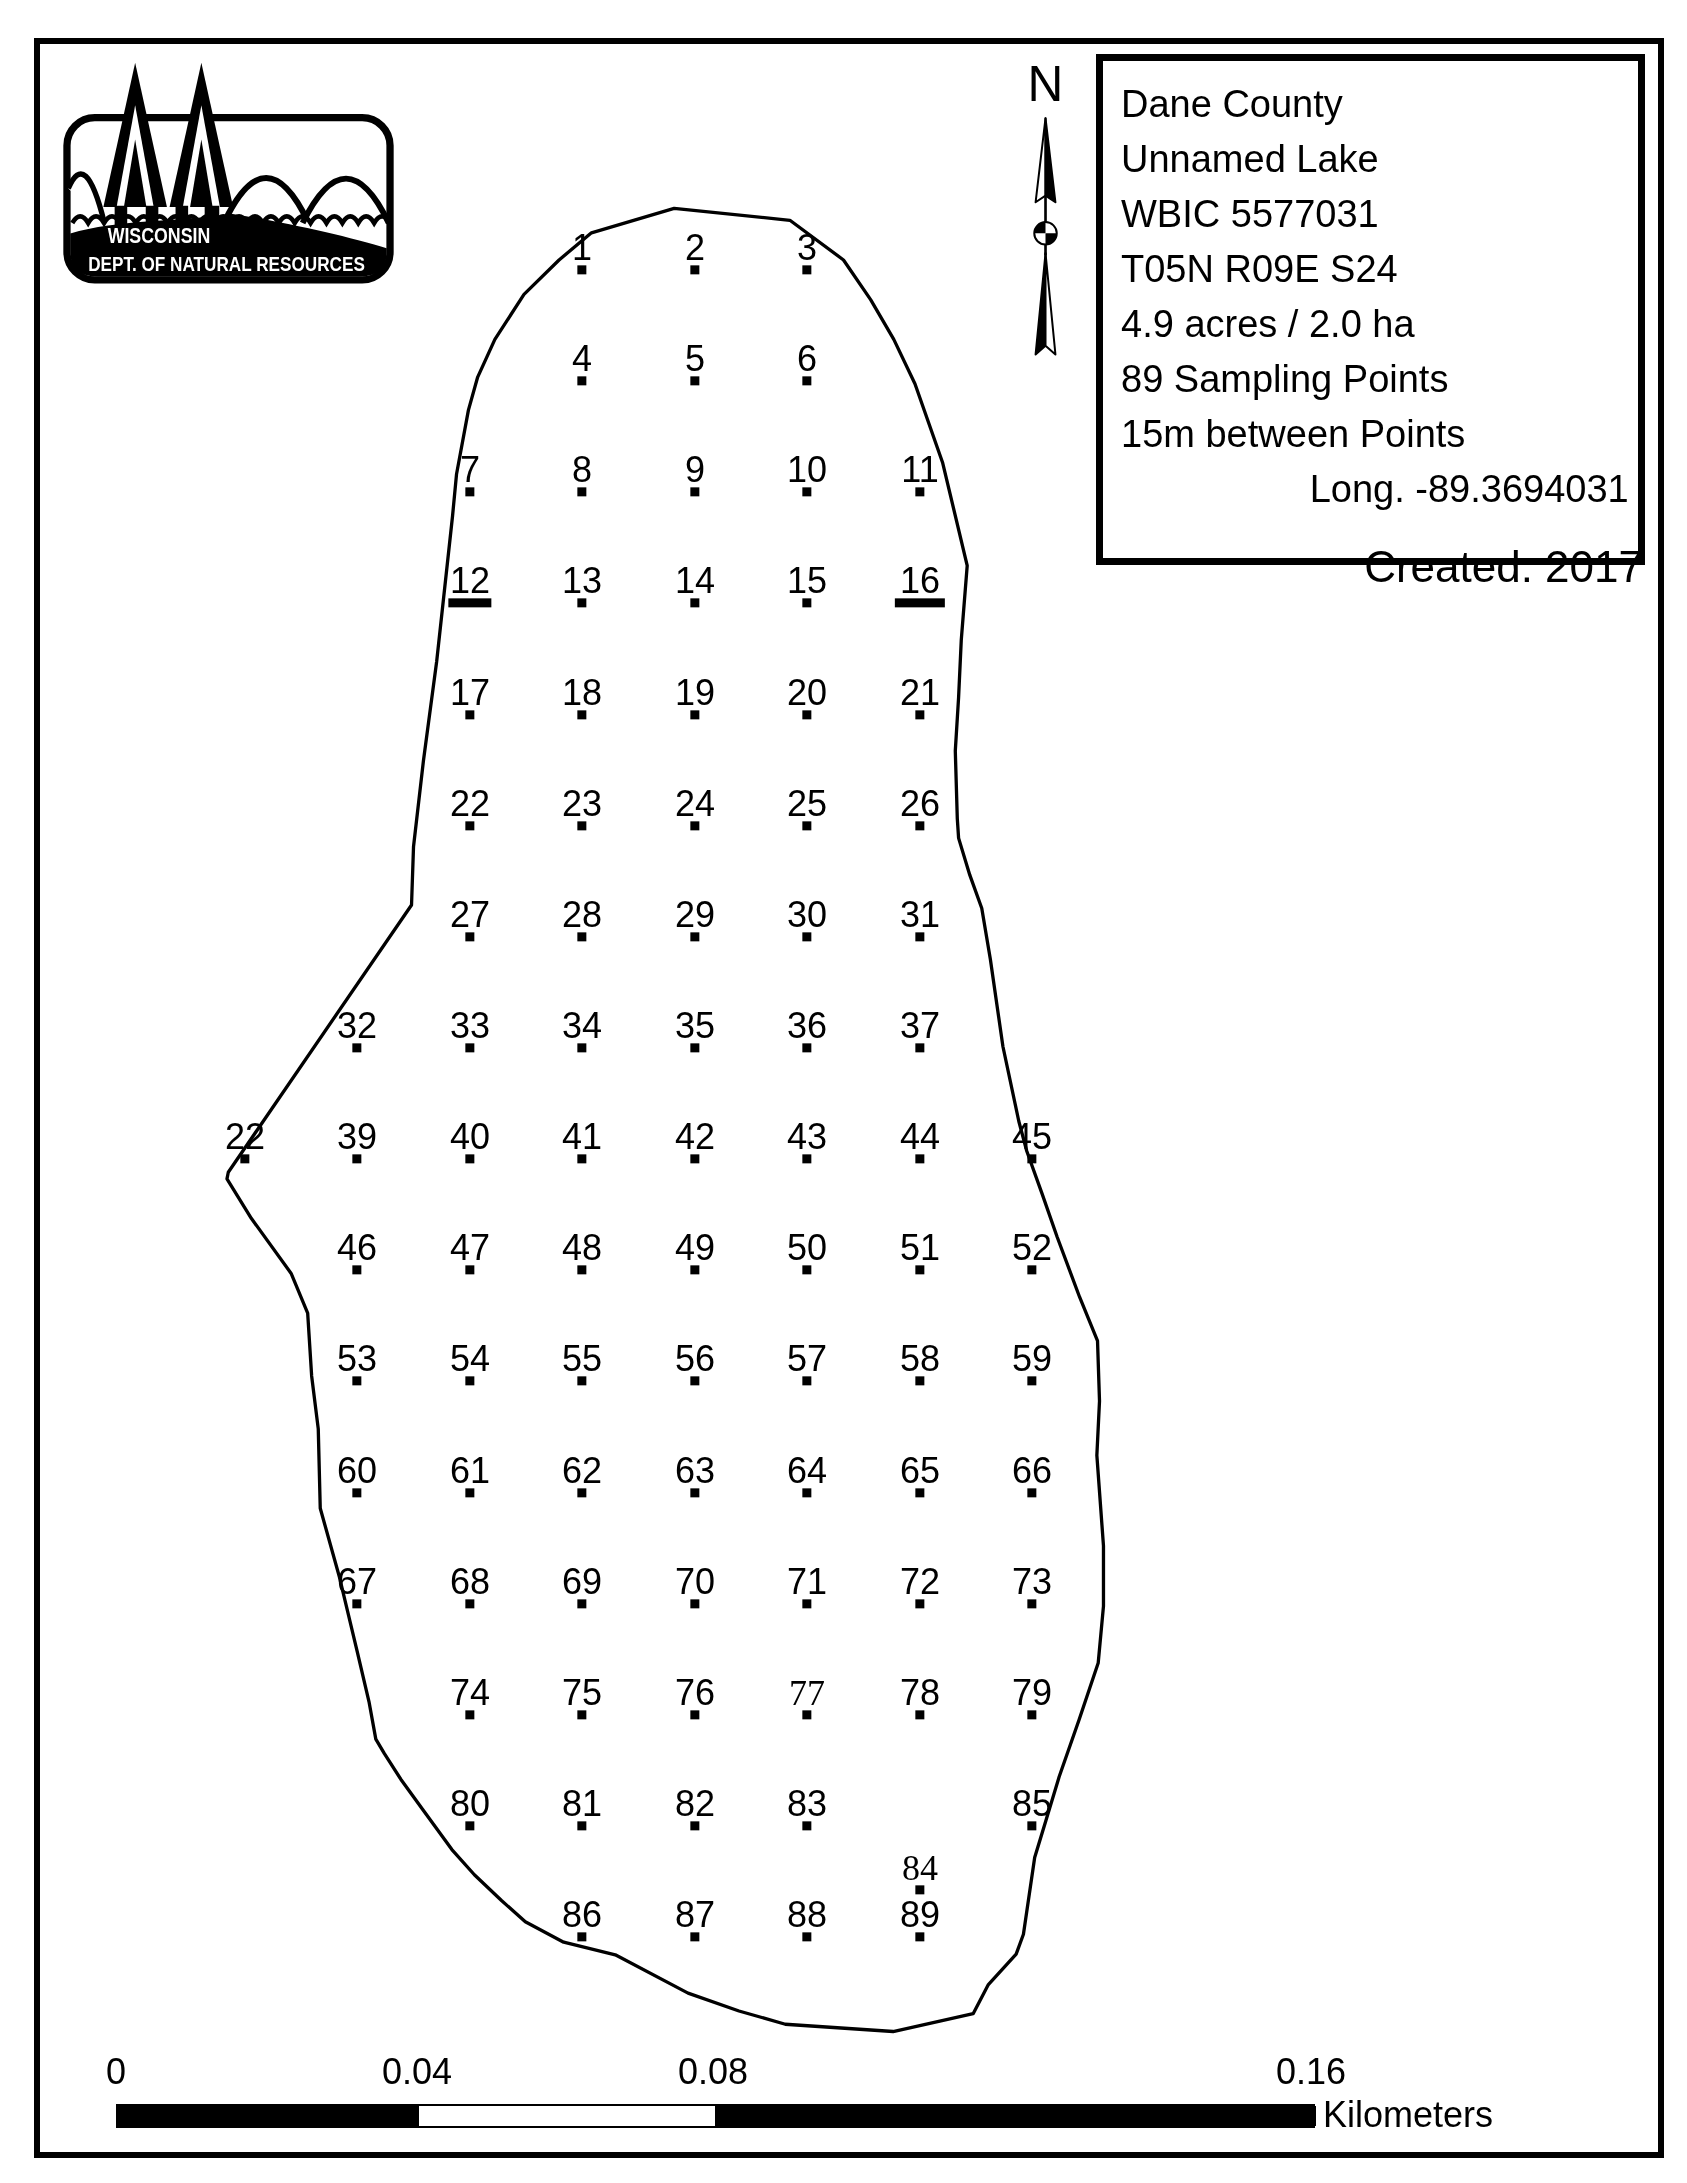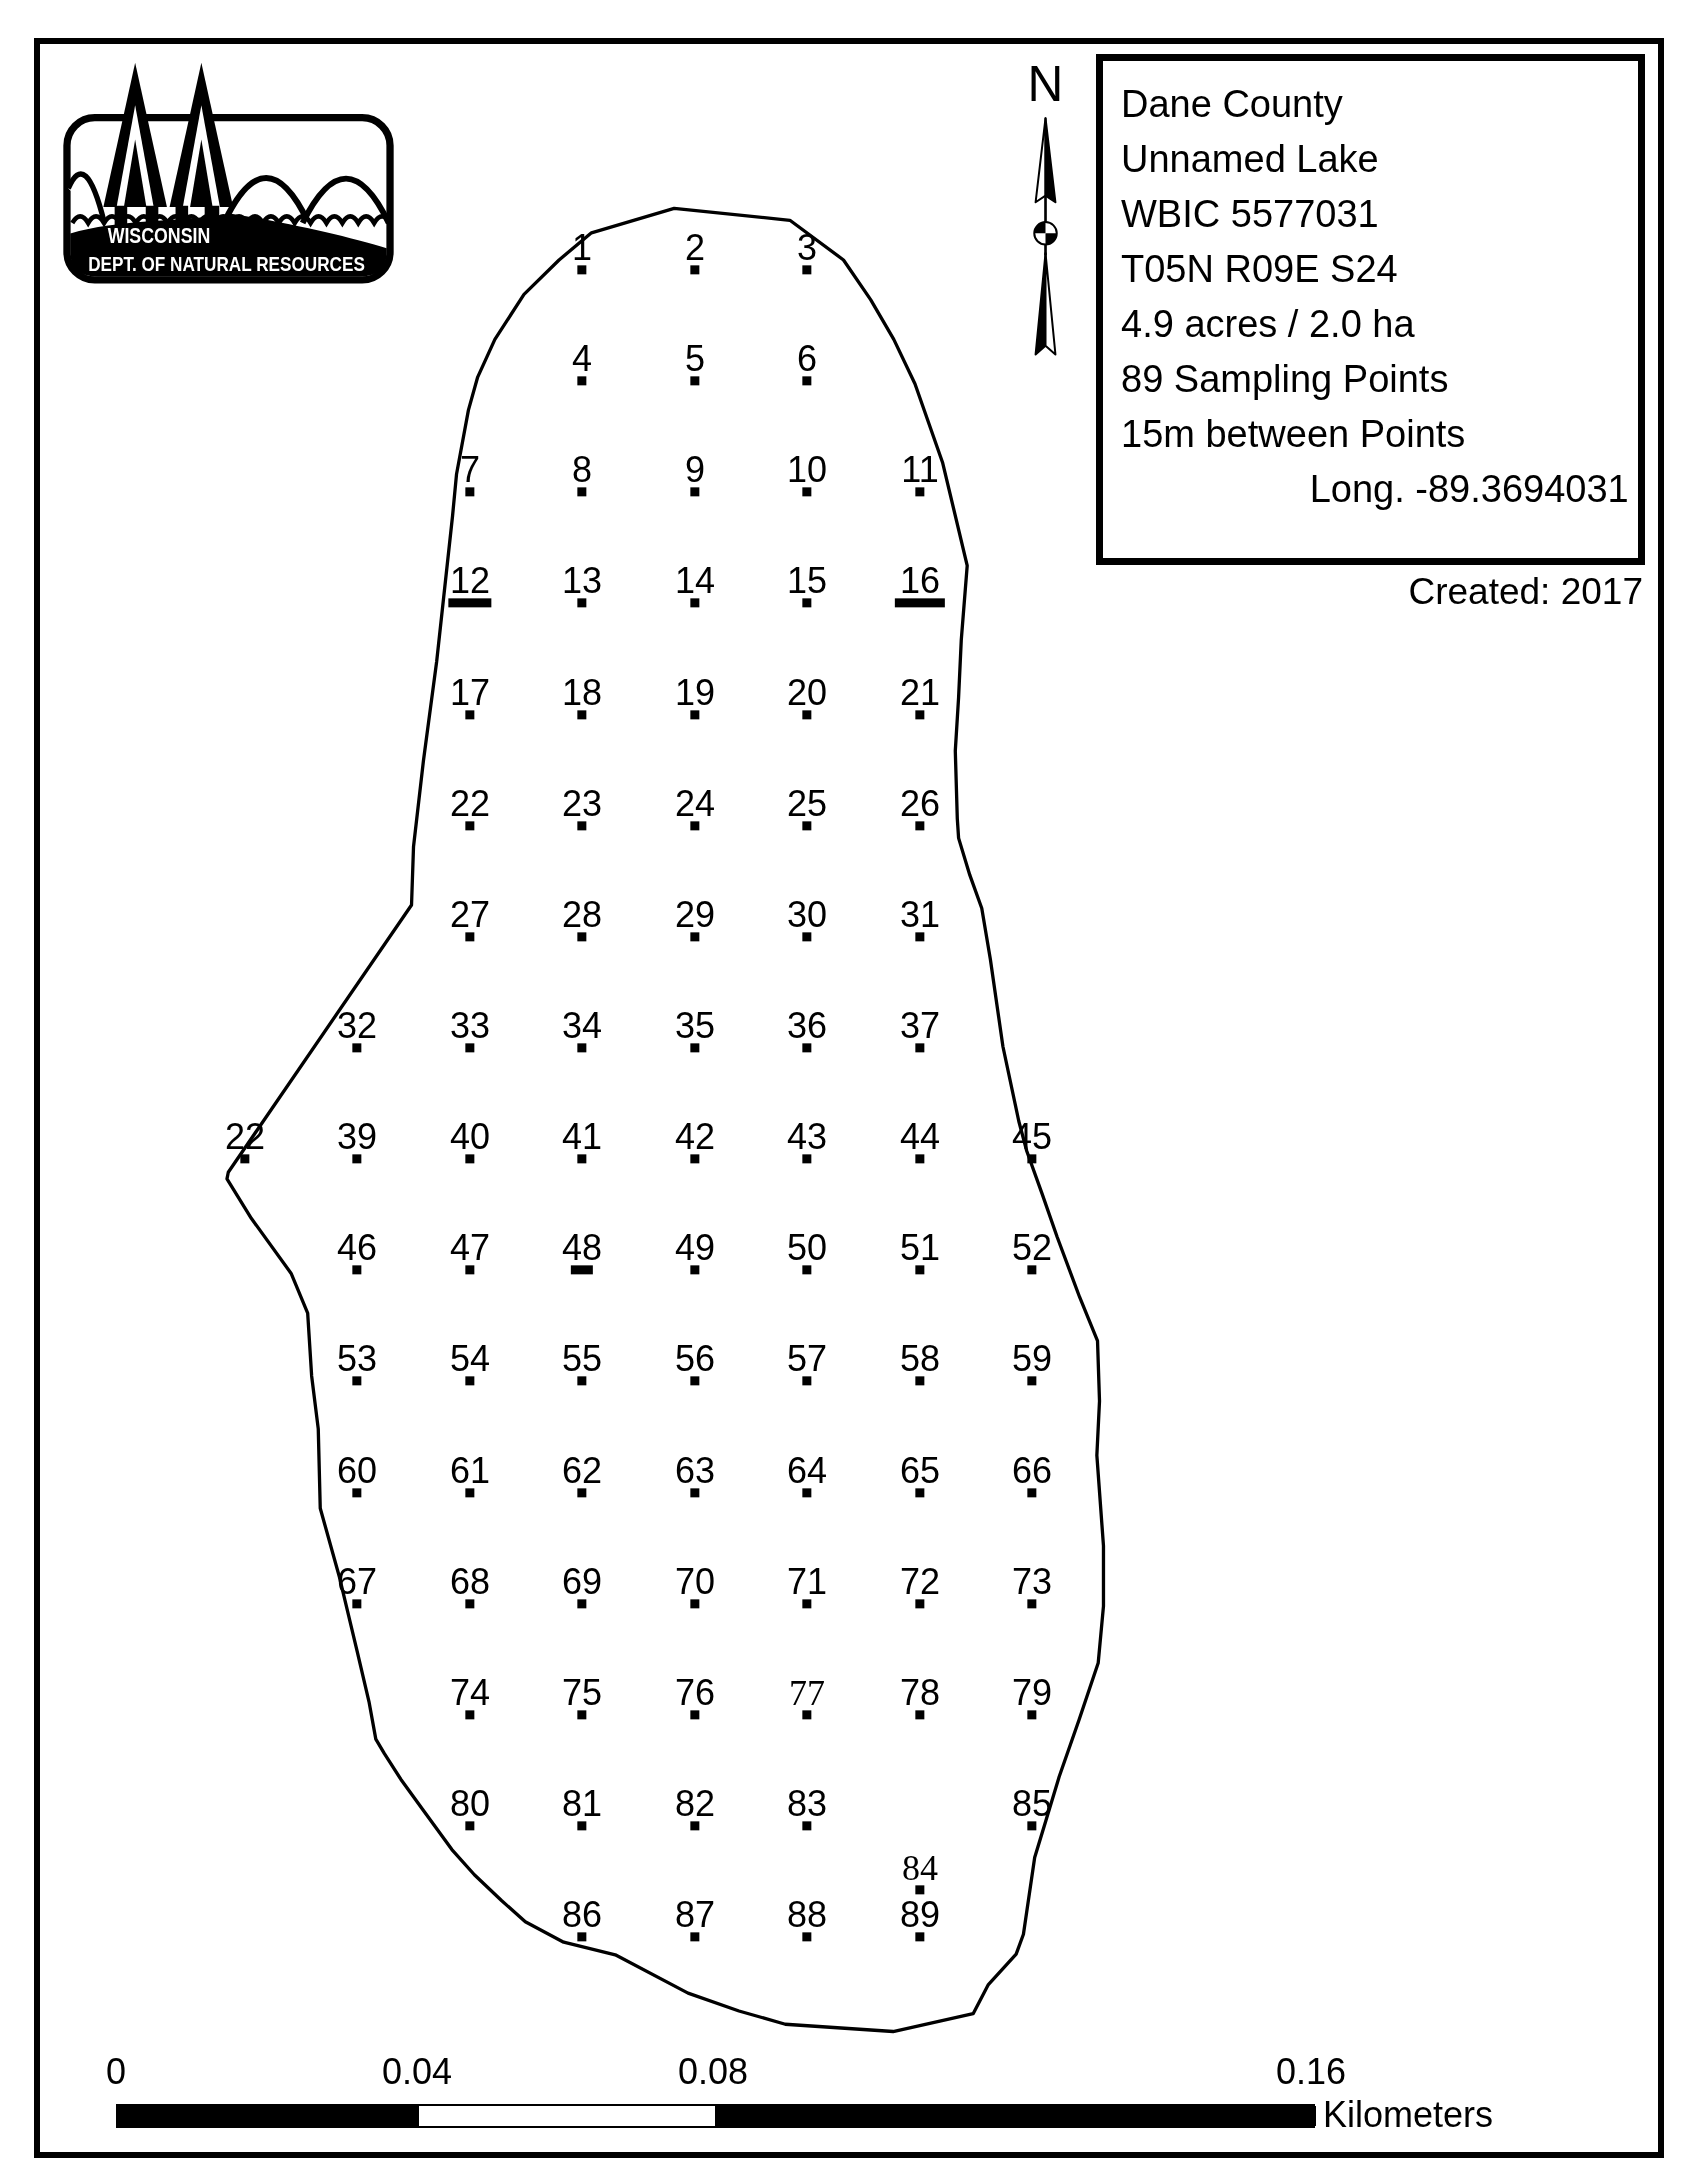--- a/index.html
+++ b/index.html
@@ -16,21 +16,21 @@
   
   .north { position:absolute; left:1011px; top:60px; }
   
   .info-box {
     position:absolute; left:1096px; top:54px; width:549px; height:511px;
     border:7.3px solid #000; box-sizing:border-box; background:#fff;
     padding:16px 9.3px 0 18px;
   }
   .info-line { font-size:38px; line-height:55px; white-space:pre; }
   .created {
-    position:absolute; right:44px; top:573px; font-size:37px; line-height:1;
+    position:absolute; right:44px; top:545px; font-size:44px; line-height:1;
   }
   
   .lake-svg { position:absolute; left:0; top:0; width:1687px; height:2183px; }
   .pt {
     position:absolute; width:9.3px; height:9.3px; background:#000;
     transform:translate(-50%,-50%);
   }
   .pt-num {
     position:absolute; left:50%; bottom:100%; transform:translateX(-50%);
     margin-bottom:-1.3px; font-size:36px; line-height:1; white-space:nowrap;
@@ -312,21 +312,21 @@
       </div>
 
       <div class="pt" style="left: 357px; top: 1270px;">
         <div class="pt-num">46</div>
       </div>
 
       <div class="pt" style="left: 470px; top: 1270px;">
         <div class="pt-num">47</div>
       </div>
 
-      <div class="pt" style="left: 582px; top: 1270px; padding-left: 13px;">
+      <div class="pt" style="left: 582px; top: 1270px;">
         <div class="pt-num">48</div>
       </div>
 
       <div class="pt" style="left: 695px; top: 1270px;">
         <div class="pt-num">49</div>
       </div>
 
       <div class="pt" style="left: 807px; top: 1270px;">
         <div class="pt-num">50</div>
       </div>

